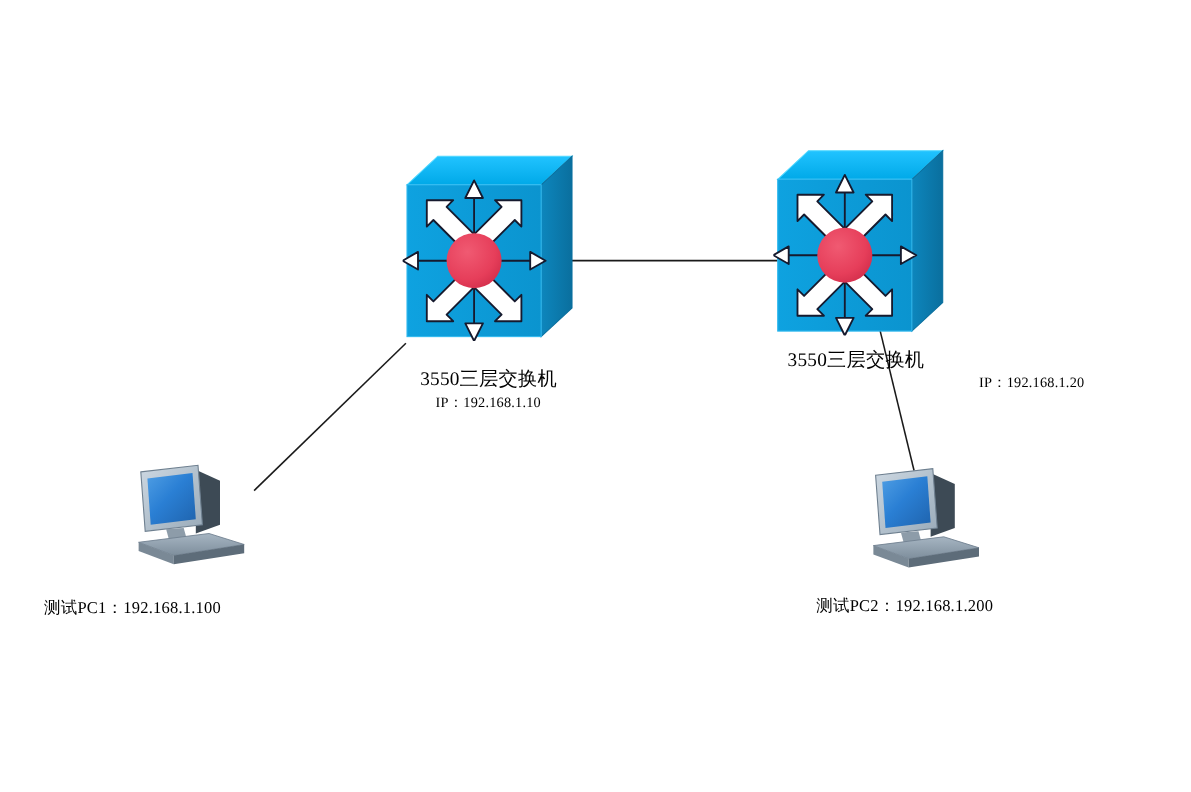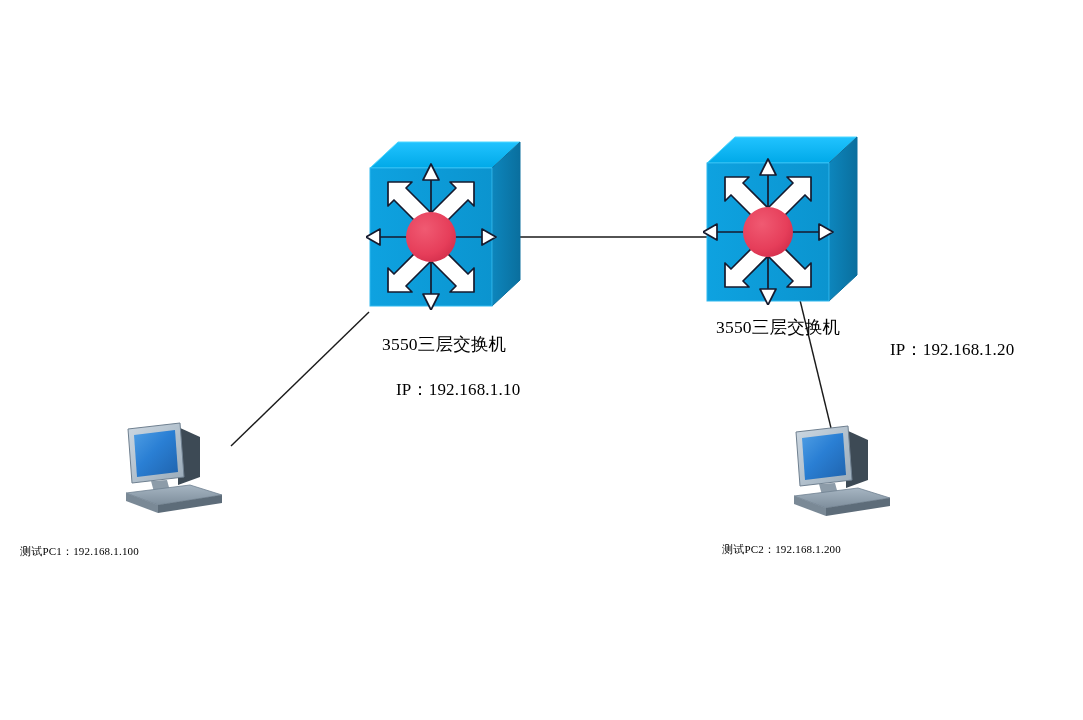--- a/index.html
+++ b/index.html
@@ -20,22 +20,22 @@
   .label {
     position: absolute;
     color: #000000;
     white-space: nowrap;
     font-family: "Liberation Serif", "DejaVu Serif", serif;
     font-size: 17px;
     line-height: 1;
     letter-spacing: 0.2px;
   }
   .label.sw-name { font-size: 17.5px; }
-  .label.ip      { font-size: 17px; }
-  .label.pc      { font-size: 11px; }
+  .label.ip      { font-size: 13px; }
+  .label.pc      { font-size: 15px; margin-left: 20px; }
 
   
   #links {
     position: absolute;
     left: 0; top: 0;
     width: 1083px;
     height: 720px;
     pointer-events: none;
   }
 
@@ -115,21 +115,21 @@
 
         <polygon points="72,106 102,136 108,130 108,154 84,154 90,148 60,118"></polygon>
       </g>
 
       <circle cx="65" cy="99" r="25" fill="url(#s1hub)"></circle>
     </svg>
   </div>
 
   <div class="label sw-name" style="left:382px; top:336px;">3550三层交换机</div>
 
-  <div class="label ip" style="left:396px; top:381px;text-align:center;">IP：192.168.1.10</div>
+  <div class="label ip" style="left:396px; top:359px;text-align:center;">IP：192.168.1.10</div>
 
   <div class="switch" style="left:703px; top:133px;">
     <svg viewBox="0 0 158 172" xmlns="http://www.w3.org/2000/svg">
       <defs>
         <linearGradient id="s2top" x1="0" y1="0" x2="0" y2="1">
           <stop offset="0%" stop-color="#21c3ff"></stop>
           <stop offset="100%" stop-color="#00a9e8"></stop>
         </linearGradient>
         <linearGradient id="s2face" x1="0" y1="0" x2="1" y2="0">
           <stop offset="0%" stop-color="#0ea2e0"></stop>

